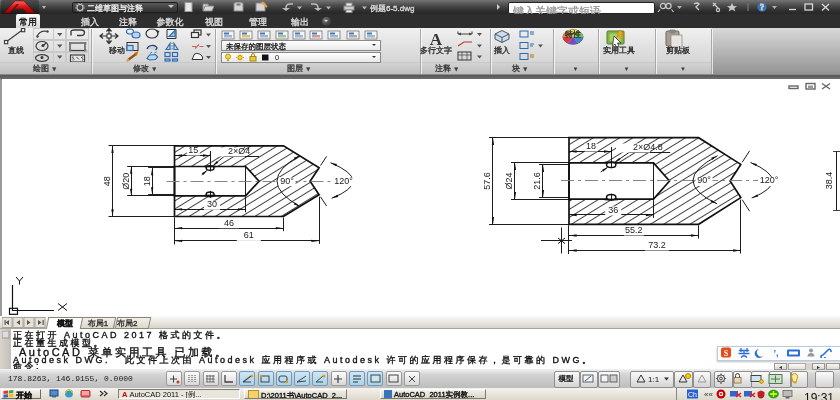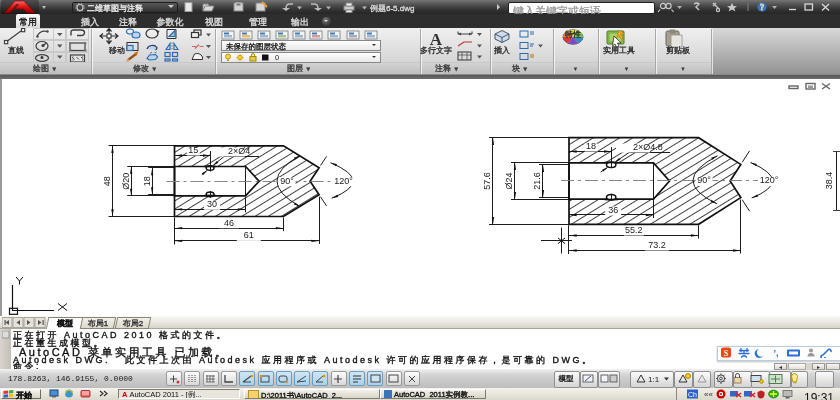--- a/index.html
+++ b/index.html
@@ -491,24 +491,24 @@
 <path d="M 25 3 l 0 5 3.5 -2.5 Z"></path>
 <path d="M 36 3 l 0 5 3.5 -2.5 Z"></path>
       <rect x="40.5" y="3" width="1.2" height="5"></rect>
     </g>
 </svg>
 <div class="abs" style="left:47px;top:317px;width:34px;height:11px;background:#fff;border:1px solid #8a8578;border-bottom-color:#fff;transform:skewX(-12deg)"></div>
 <div class="abs cjk" style="left:50px;top:318px;width:30px;font-size:8px;font-weight:bold;color:#111;text-align:center">模型</div>
 <div class="abs" style="left:81px;top:317px;width:32px;height:10px;background:linear-gradient(#f2efe8,#ddd8cc);border:1px solid #8a8578;transform:skewX(-12deg)"></div>
 <div class="abs cjk" style="left:82px;top:318px;width:32px;font-size:8px;color:#333;text-align:center">布局1</div>
 <div class="abs" style="left:116px;top:317px;width:32px;height:10px;background:linear-gradient(#f2efe8,#ddd8cc);border:1px solid #8a8578;transform:skewX(-12deg)"></div>
-<div class="abs cjk" style="left:117px;top:318px;width:32px;font-size:8px;color:#333;text-align:center">布局2</div>
+<div class="abs cjk" style="left:117px;top:318px;width:32px;font-size:8px;color:#333;">布局2</div>
 <div class="abs" id="cmd"></div>
 <div class="abs" id="cmdgrip"></div>
-<div class="abs cjk" style="left:13px;top:330.5px;font-size:9px;line-height:8.5px;letter-spacing:2.5px;color:#111;white-space:pre">正在打开 AutoCAD 2010 格式的文件。</div>
+<div class="abs cjk" style="left:13px;top:330.5px;font-size:9px;line-height:8.5px;letter-spacing:2.5px;color:#111;white-space:pre">正在打开 AutoCAD 2017 格式的文件。</div>
 <div class="abs cjk" style="left:13px;top:339px;font-size:9px;line-height:8.5px;letter-spacing:2.5px;color:#111;white-space:pre">正在重生成模型。</div>
 <div class="abs cjk" style="left:19px;top:347.5px;font-size:11px;line-height:8.5px;letter-spacing:2.5px;color:#111;white-space:pre">AutoCAD 菜单实用工具 已加载。</div>
 <div class="abs cjk" style="left:13px;top:355.5px;font-size:9px;line-height:8.5px;letter-spacing:2.5px;color:#111;white-space:pre">Autodesk DWG.&nbsp;&nbsp;&nbsp;此文件上次由 Autodesk 应用程序或 Autodesk 许可的应用程序保存，是可靠的 DWG。</div>
 <div class="abs cjk" style="left:13px;top:361.8px;font-size:9px;line-height:8.5px;letter-spacing:2.5px;color:#111;white-space:pre">命令:</div>
 <svg class="abs" style="left:2px;top:331px" width="8" height="8" viewBox="0 0 8 8">
     <rect x="0" y="0" width="7" height="7" fill="#ddd" stroke="#888" stroke-width="0.8"></rect>
   </svg>
 <div class="abs" id="status"></div>
 <div class="abs" style="left:8px;top:373.5px;font-size:8px;color:#1a1a1a;font-family:Liberation Mono, monospace">178.8263, 146.9155, 0.0000</div>
 <div class="sbtn" style="left:166px"></div>
@@ -614,21 +614,21 @@
 <svg class="abs" style="left:48px;top:389px" width="70px" height="10" viewBox="0 0 70 10">
 <rect x="2" y="1" width="8" height="6" fill="#4a90d9" stroke="#246"></rect>
     <rect x="4" y="7" width="4" height="1.5" fill="#666"></rect>
 <circle cx="21" cy="4.5" r="4" fill="#39c"></circle>
     <path d="M 17.5 4.5 a 3.5 3.5 0 0 1 7 0" fill="none" stroke="#fc0" stroke-width="1"></path>
 <rect x="33" y="1.5" width="9" height="6.5" rx="1" fill="#e66" stroke="#a33"></rect>
     <path d="M 34 3 l 7 0 m -7 2 l 7 0" stroke="#fff" stroke-width="0.8"></path>
 <path d="M 52 2 l 3 2.5 -3 2.5 M 56 2 l 3 2.5 -3 2.5" stroke="#333" fill="none" stroke-width="1.2"></path>
 </svg>
 <div class="tbtn" style="left:118px;width:122px;background:#e8e5dc;border-color:#7f7c74 #fff #fff #7f7c74"><span style="color:#c00;font-weight:bold;margin:0 2px 0 3px">A</span>AutoCAD 2011 - [例...</div>
-<div class="tbtn cjk" style="left:244px;width:136px"><span style="display:inline-block;width:9px;height:7px;background:#f7d26a;border:1px solid #b9912c;margin:0 2px 0 3px;vertical-align:-1px"></span>D:\2011书\AutoCAD_2...</div>
+<div class="tbtn cjk" style="left:244px;width:103px"><span style="display:inline-block;width:9px;height:7px;background:#f7d26a;border:1px solid #b9912c;margin:0 2px 0 3px;vertical-align:-1px"></span>D:\2011书\AutoCAD_2...</div>
 <div class="tbtn cjk" style="left:380px;width:106px"><span style="display:inline-block;width:8px;height:8px;background:#3a74b8;margin:0 2px 0 3px;vertical-align:-1px"></span>AutoCAD_2011实例教...</div>
 <div class="abs" style="left:676px;top:388px;width:164px;height:12px;border-left:1px solid #8a887e;background:linear-gradient(#f0eee8,#dcd8cc)"></div>
 <svg class="abs" style="left:680px;top:389px" width="160" height="10" viewBox="0 0 160 10">
 <rect x="7" y="0.5" width="11" height="9" fill="#2a5fd0"></rect>
     <text x="12.5" y="7.5" font-size="7" fill="#fff" text-anchor="middle" font-family="Liberation Sans">Ch</text>
 <text x="24" y="8" font-size="8" fill="#333" font-family="Liberation Sans">««</text>
 <circle cx="41" cy="5" r="4.5" fill="#c00"></circle>
     <circle cx="41" cy="5" r="2.2" fill="#fff"></circle>
     <circle cx="41" cy="5" r="1" fill="#c00"></circle>
 <g transform="translate(50,0)">

